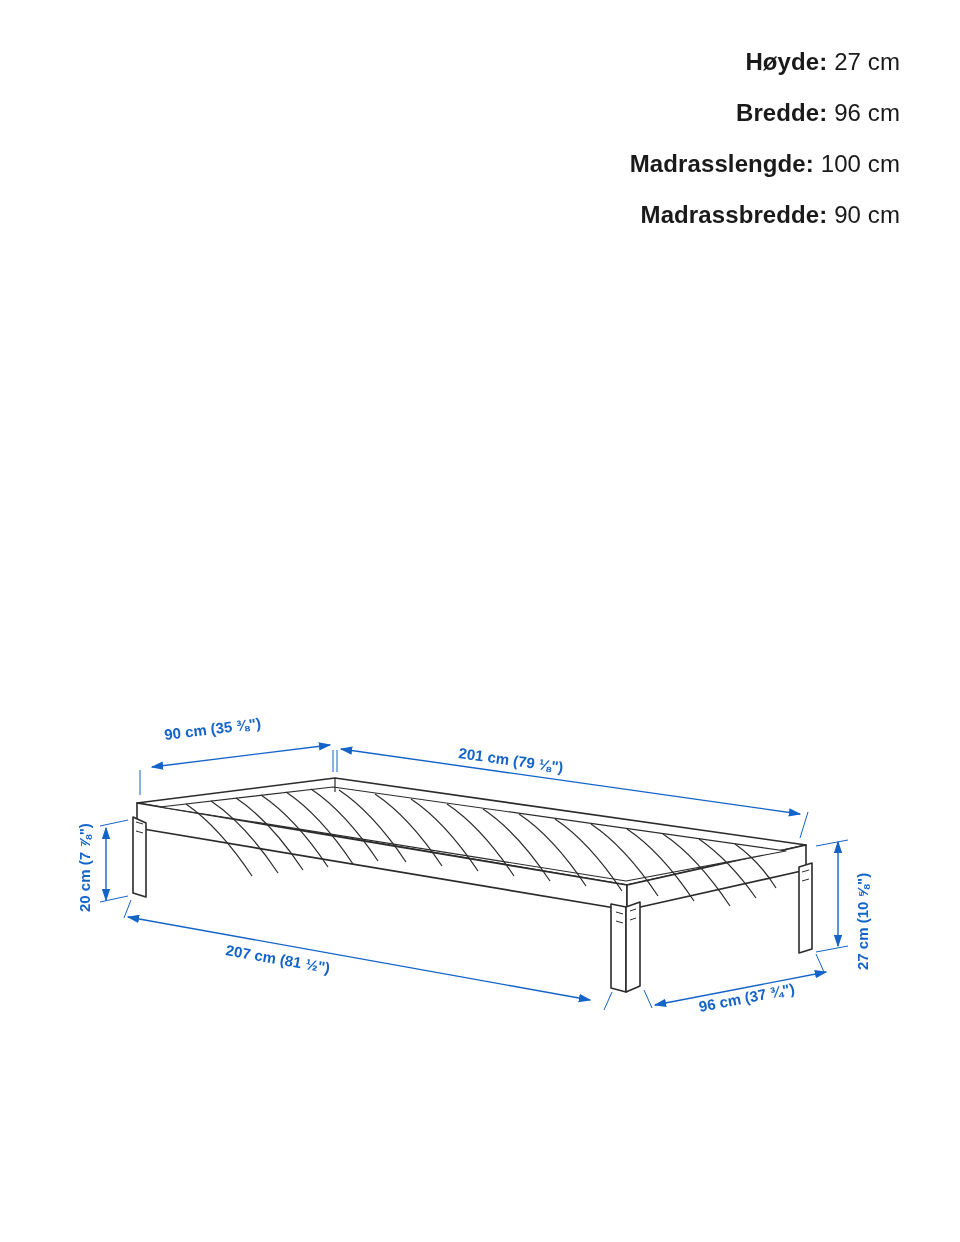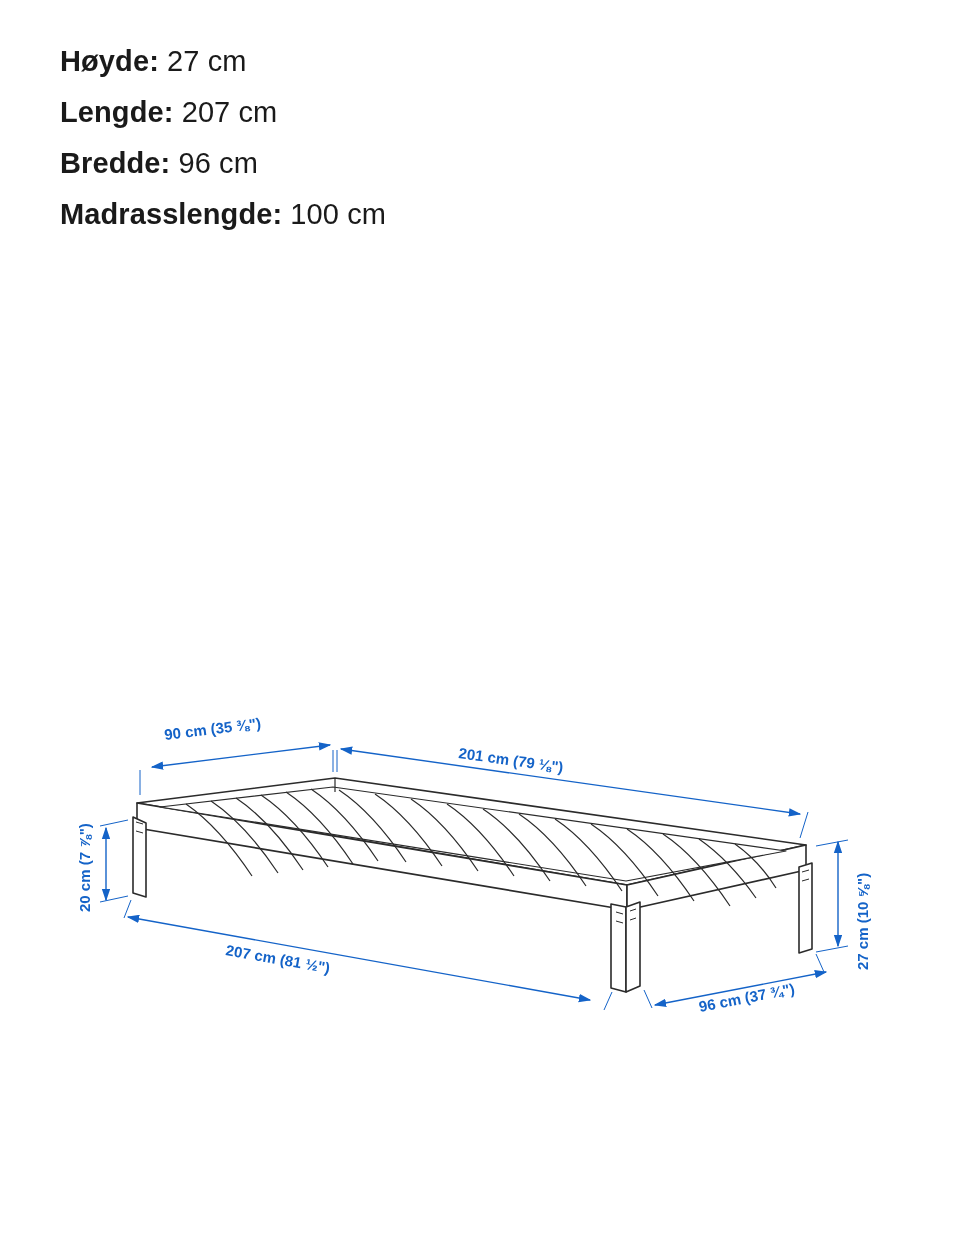--- a/index.html
+++ b/index.html
@@ -17,25 +17,26 @@
   }
 
   
   #spec-list {
     position: absolute;
     left: 60px;
     top: 36px;
     width: 840px;
   }
   .spec-row {
-    font-size: 29px;
+    font-size: 24px;
     line-height: 51px;
     white-space: nowrap;
     color: #1a1a1a;
     letter-spacing: 0.1px;
+    text-align: right;
   }
   .spec-label {
     font-weight: bold;
   }
   .spec-value {
     font-weight: normal;
   }
 
   
   #drawing {
@@ -58,37 +59,37 @@
 </head>
 <body>
 
 <div id="spec-list">
 
   <div class="spec-row">
     <span class="spec-label">Høyde:</span>
     <span class="spec-value">27 cm</span>
   </div>
 
-  <div class="spec-row">
-    <span class="spec-label">Lengde:</span>
-    <span class="spec-value">207 cm</span>
-  </div>
 
   <div class="spec-row">
     <span class="spec-label">Bredde:</span>
     <span class="spec-value">96 cm</span>
   </div>
 
 
 
   <div class="spec-row">
     <span class="spec-label">Madrasslengde:</span>
     <span class="spec-value">100 cm</span>
   </div>
 
+  <div class="spec-row">
+    <span class="spec-label">Madrassbredde:</span>
+    <span class="spec-value">90 cm</span>
+  </div>
 
 </div>
 
 <div id="drawing">
 <svg width="960" height="400" viewBox="0 0 960 400" xmlns="http://www.w3.org/2000/svg">
 
   <defs>
     <marker id="arrow" markerWidth="9" markerHeight="9" refX="8" refY="3" orient="auto" markerUnits="strokeWidth">
       <path d="M0,0 L9,3 L0,6 z" fill="#1463c8"></path>
     </marker>

